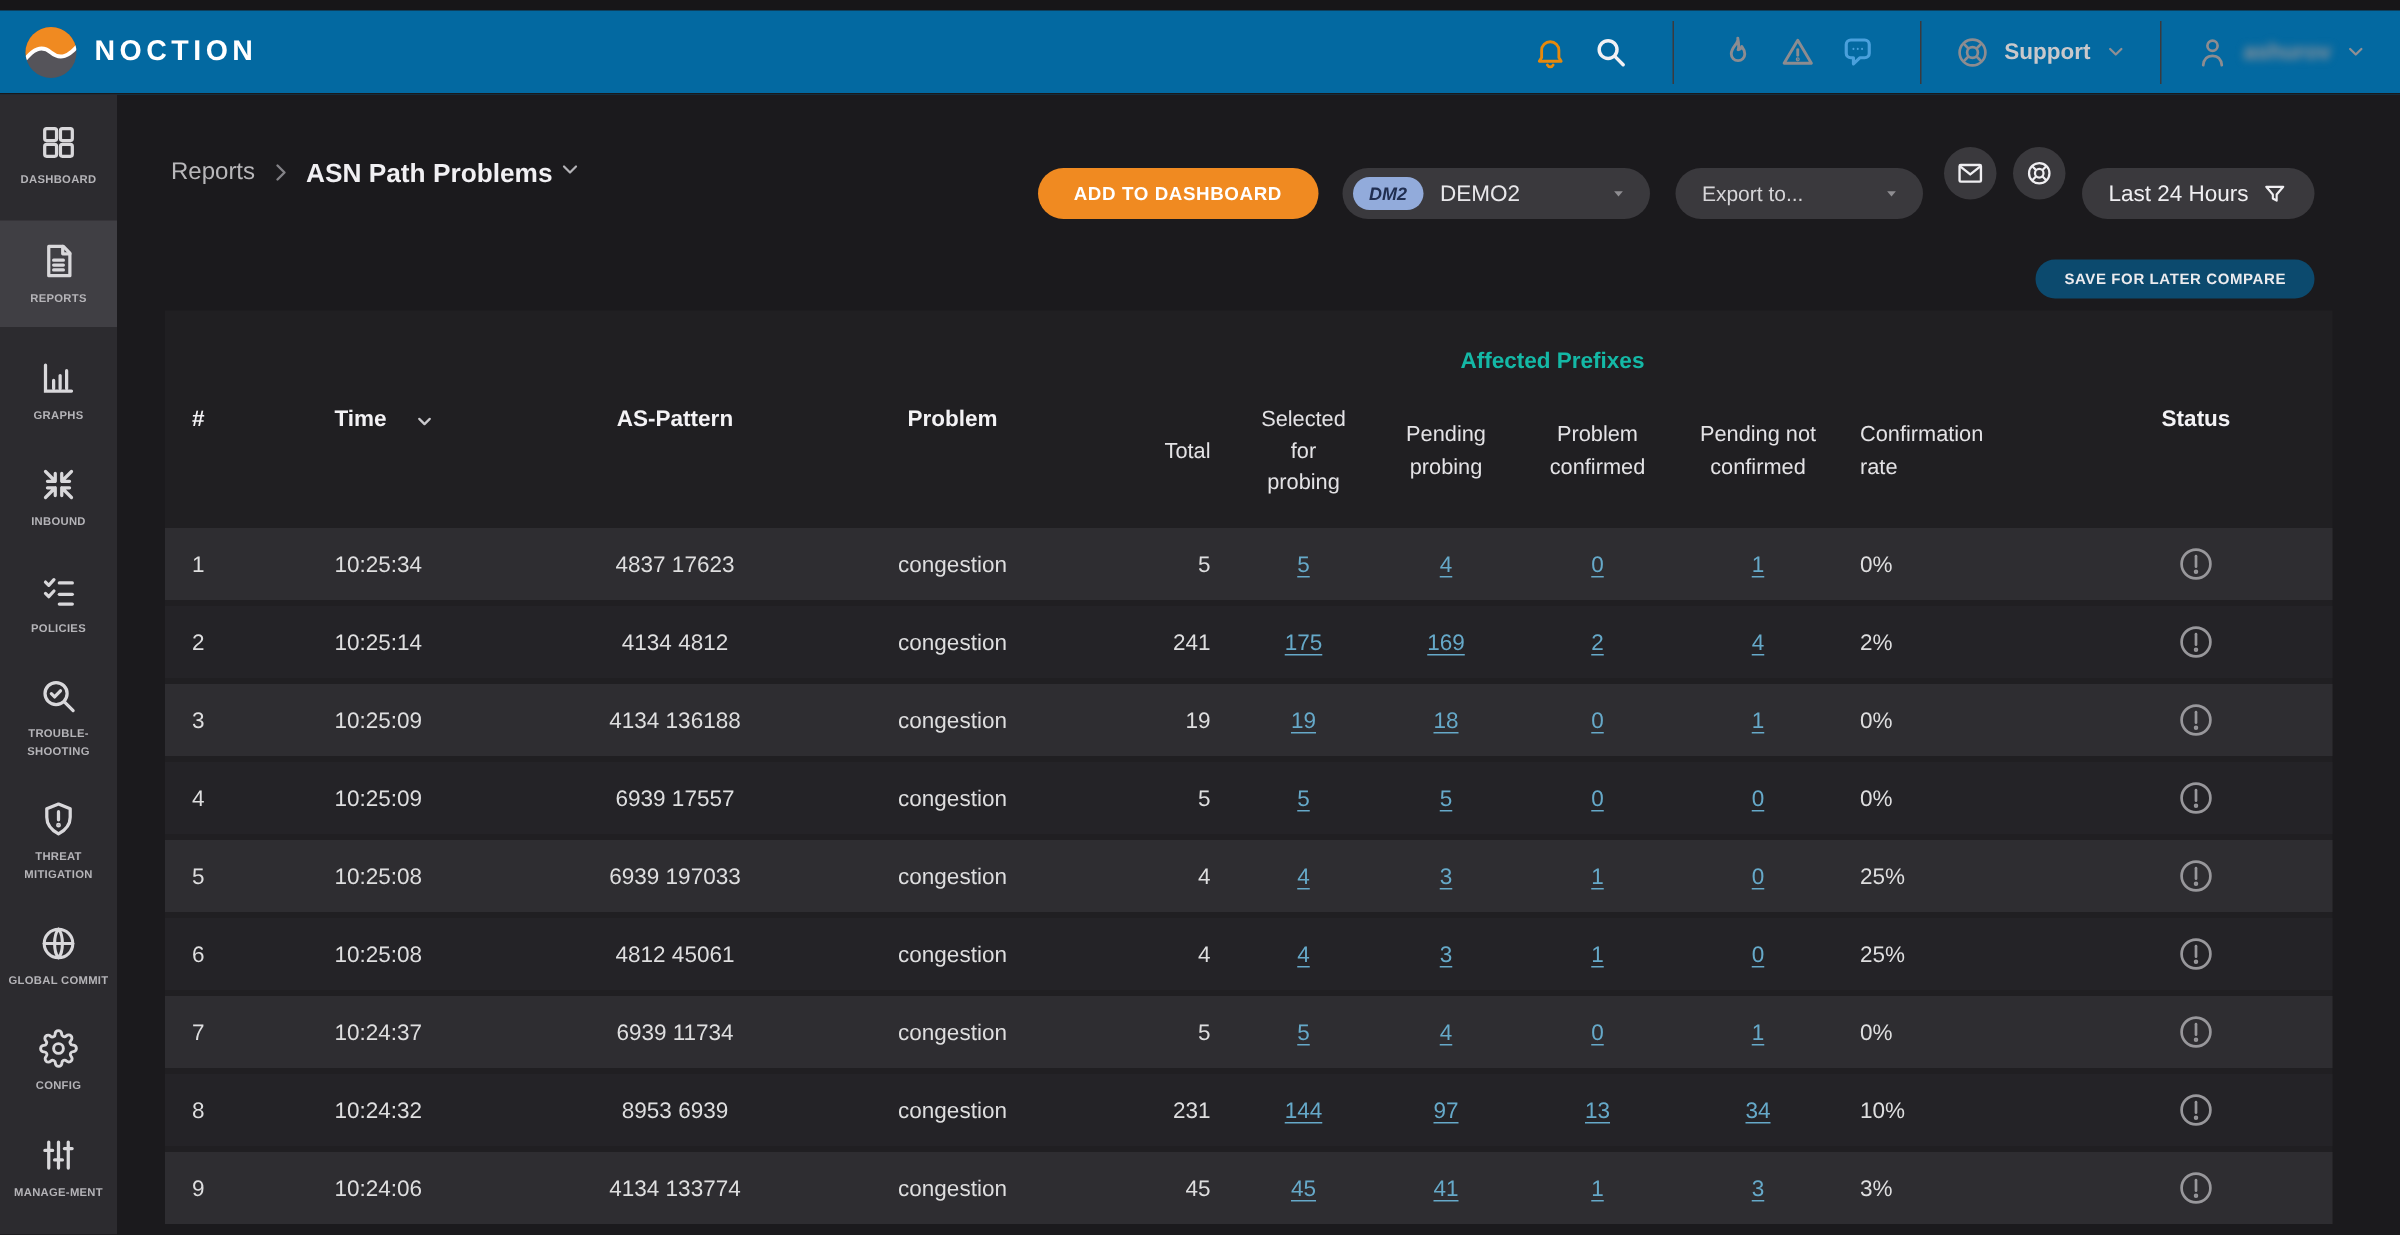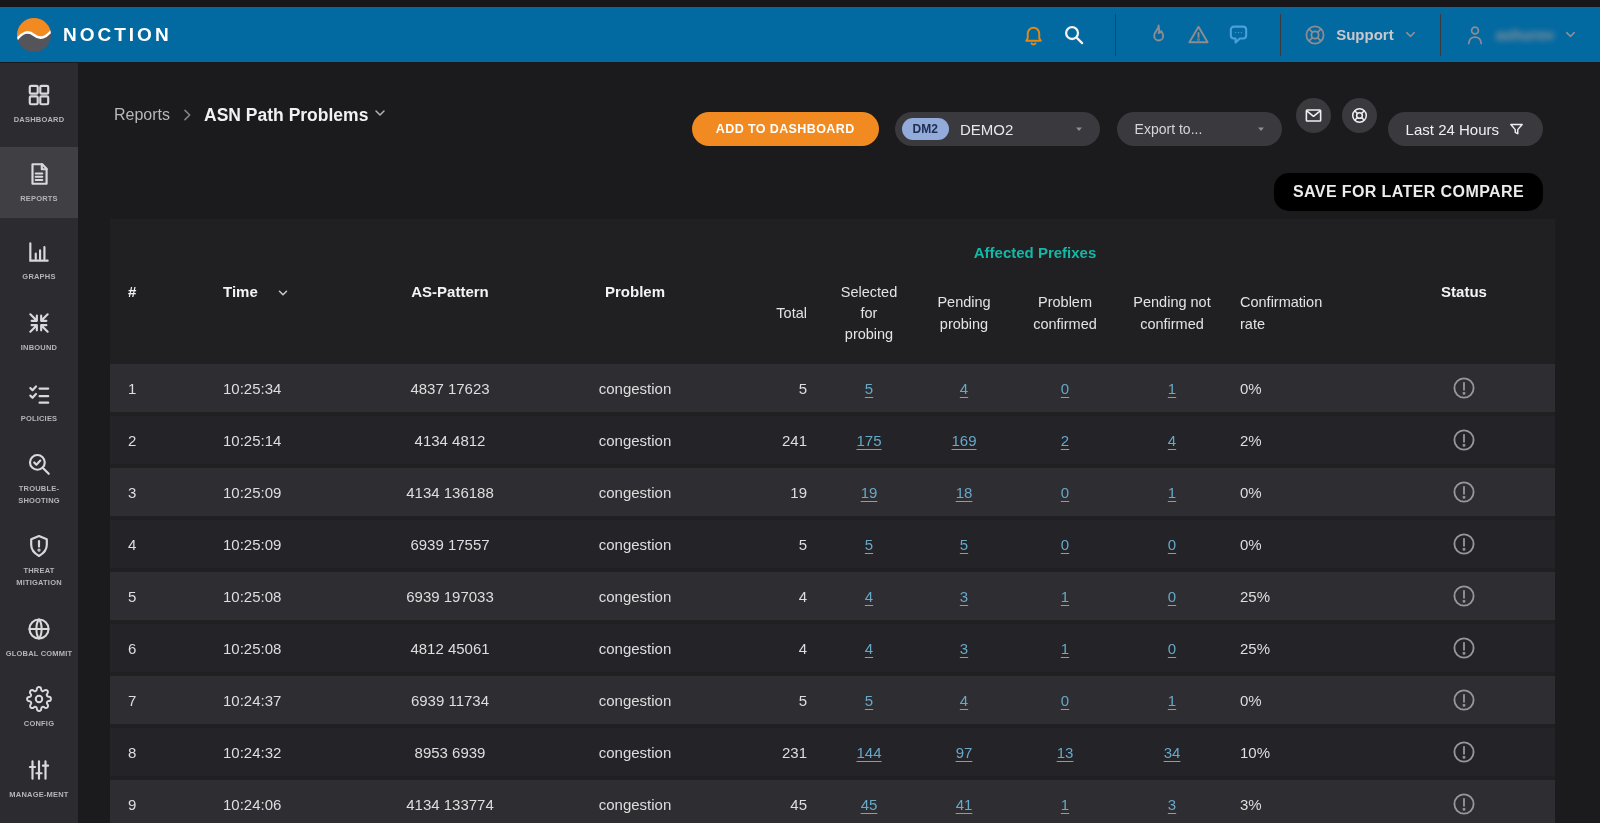--- a/index.html
+++ b/index.html
@@ -49,34 +49,34 @@
   .page-title { font-size:17.5px; font-weight:600; color:#f1f0f3; }
   .title-chev { width:16px; height:16px; color:#b4b3b7; }
   .tool-actions { margin-left:auto; display:flex; align-items:center; }
   .pill { height:34px; border:none; border-radius:17px; background:#3a393d; color:#d6d5d8;
     font-size:14px; display:flex; align-items:center; cursor:pointer;
     font-family:"Liberation Sans","DejaVu Sans",sans-serif;margin-top:28px; }
   .btn-orange { background:#f08a21; color:#ffffff; font-weight:700; font-size:12.5px;
     letter-spacing:.4px; padding:0 24px; margin-right:16px; }
   .device-pill { width:205px; padding:0 14px 0 7px; margin-right:17px; }
   .device-badge { background:#92abdb; color:#202e50; font-weight:700; font-size:12px;
-    padding:4px 11px; border-radius:12px; margin-right:11px; }
+    padding:4px 11px; border-radius:12px; margin-right:11px;font-style:italic; }
   .device-name { color:#e8e7ea; font-size:15px; }
   .caret { margin-left:auto; width:14px; height:14px; color:#8f8e92; }
   .export-pill { width:165px; padding:0 14px 0 18px; margin-right:14px; }
   .round-btn { width:35px; height:35px; border-radius:50%; background:#3a393d; border:none;
     display:flex; align-items:center; justify-content:center; cursor:pointer;
     color:#f0eff2; margin-right:11px; }
   .round-btn svg { width:19px; height:19px; }
   .time-pill { padding:0 18px; gap:9px; color:#f0eff2; font-size:15px; }
   .time-pill svg { width:17px; height:17px; }
 
   .save-row { display:flex; justify-content:flex-end; margin:40px 57px 0 0; }
-  .btn-save { height:38px; border-radius:15px; background:#000000; border:none; cursor:pointer;
-    color:#ecebee; font-weight:700; font-size:16px; letter-spacing:.4px; padding:0 19px;
+  .btn-save { height:26px; border-radius:15px; background:#0c4a6e; border:none; cursor:pointer;
+    color:#ecebee; font-weight:700; font-size:10px; letter-spacing:.4px; padding:0 19px;
     font-family:"Liberation Sans","DejaVu Sans",sans-serif; }
 
   
   .table-card { margin:8px 0 0 32px; width:1445px; background:#201f22; }
   .grid { display:grid;
     grid-template-columns:95px 150px 190px 180px 90px 108px 82px 120px 94px 126px 210px; }
   .thead { }
   .group-row { height:44px; }
   .group-label { grid-column:5 / 11; display:flex; align-items:flex-end; justify-content:center;
     color:#14b8a6; font-weight:700; font-size:15px; padding-bottom:2px; }

